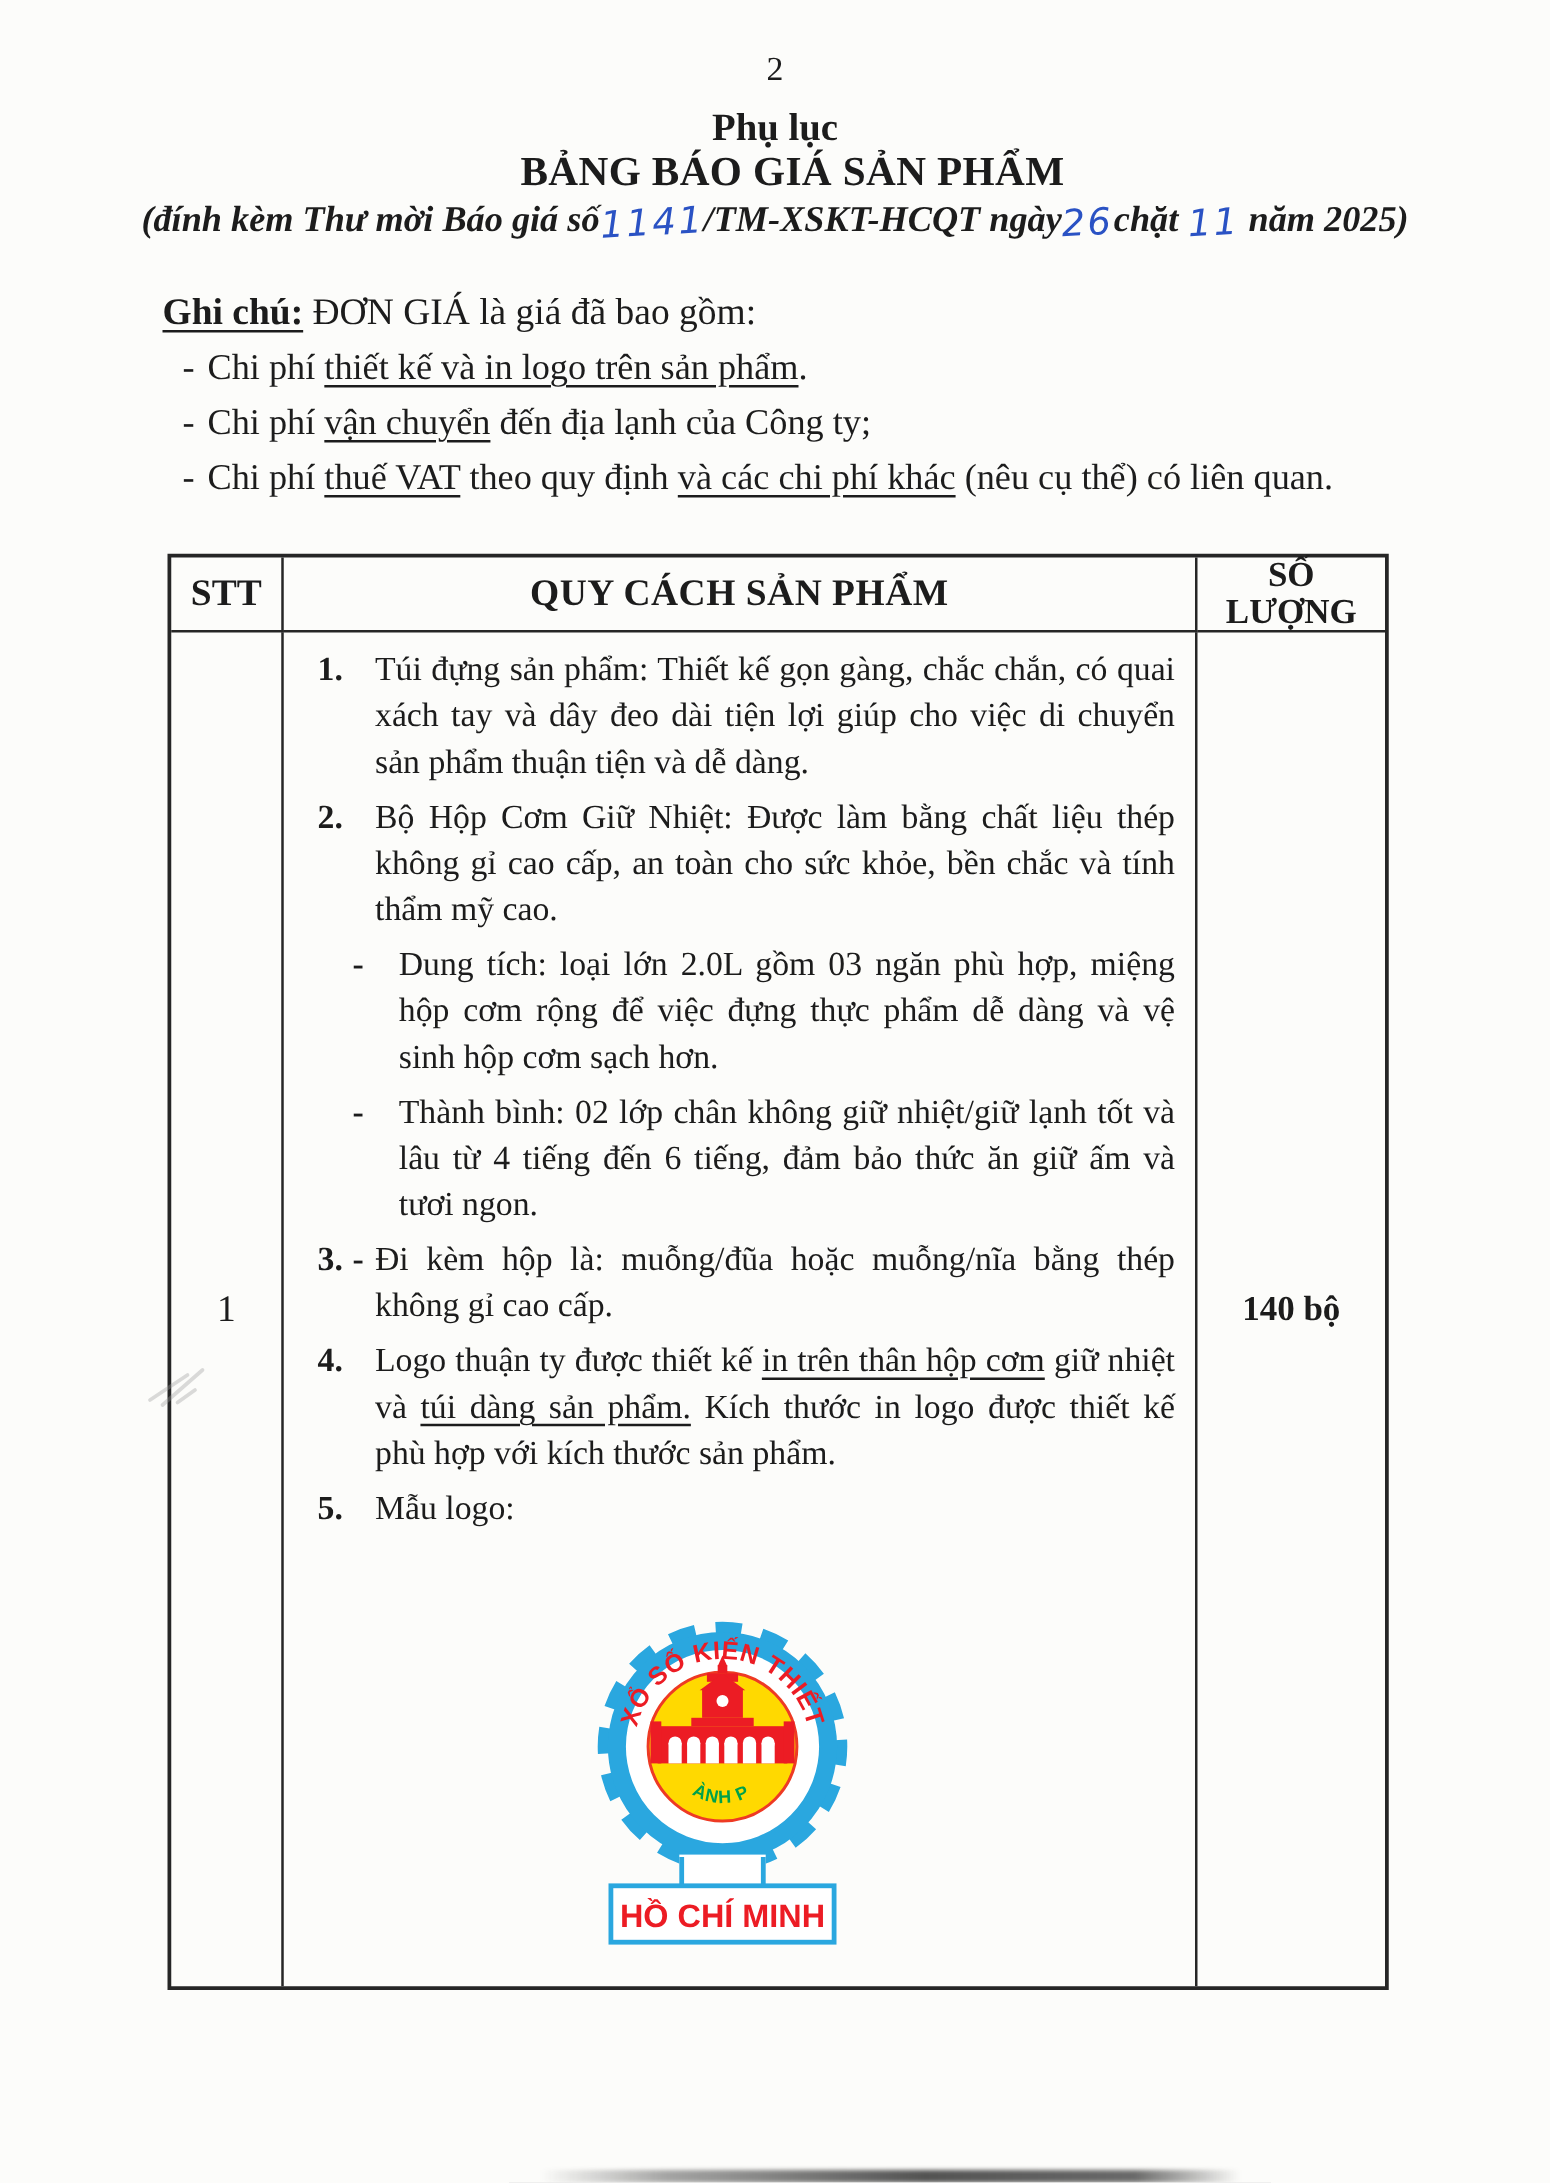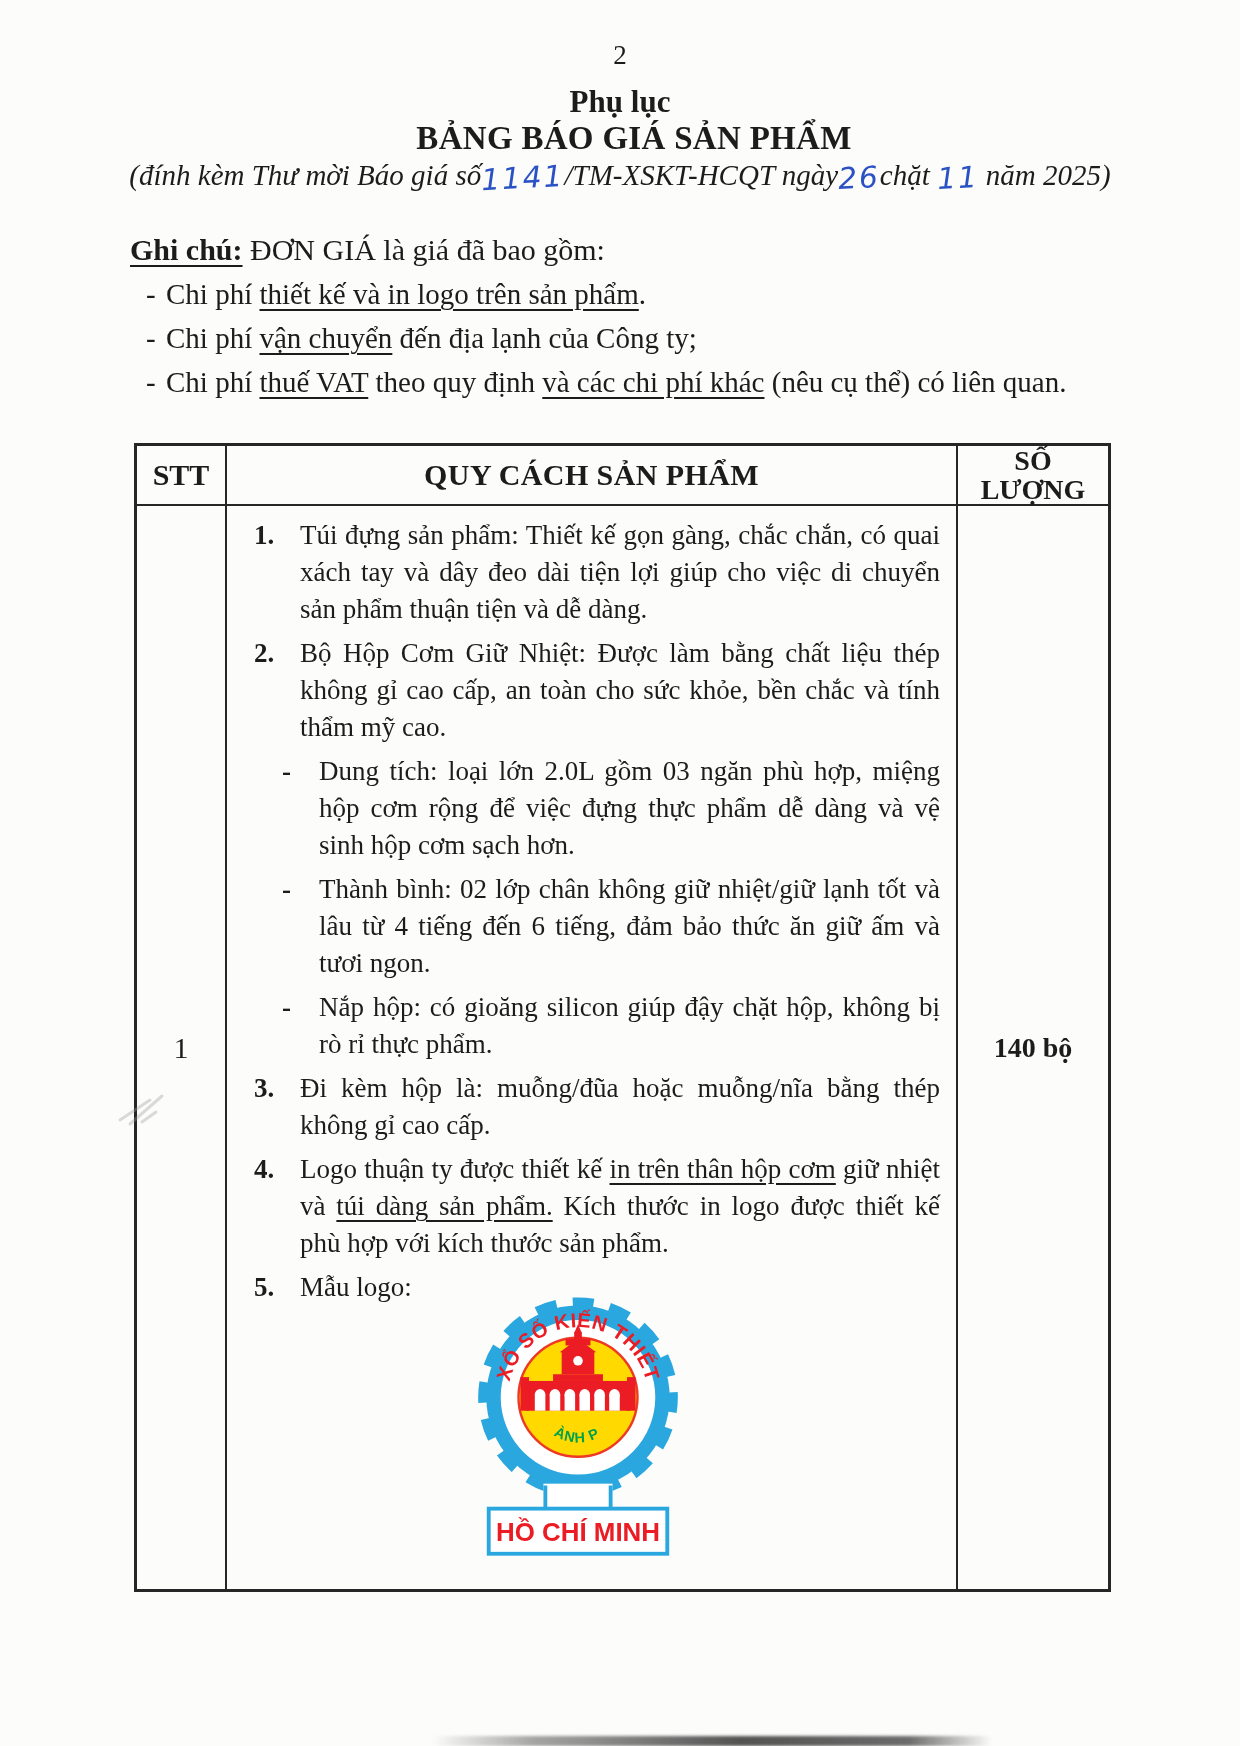--- a/index.html
+++ b/index.html
@@ -22,21 +22,21 @@
   .subtitle{position:absolute;top:158px;left:0;width:100%;text-align:center;font-size:29px;}
   
   .notes{position:absolute;left:130px;top:232px;width:1000px;font-size:29px;line-height:36px;}
   .notes-heading{font-size:30px;}
   .note-item{display:flex;margin-top:8px;}
   .note-dash{width:36px;padding-left:16px;flex:0 0 auto;}
   
   .run-b{font-weight:normal;}
   .run-u{text-decoration:underline;text-decoration-thickness:2px;text-underline-offset:5px;}
   .run-bu{font-weight:bold;text-decoration:underline;text-decoration-thickness:2px;text-underline-offset:5px;}
-  .run-i{font-style:italic;}
+  .run-i{font-style:italic;font-weight:bold;}
   .run-hw{
     color:var(--hw);
     font-family:"DejaVu Sans",sans-serif;
     font-style:italic;
     display:inline-block;
     transform:rotate(-3deg) translateY(3px);
     letter-spacing:2px;
     font-size:1.02em;
   }
   
@@ -121,21 +121,20 @@
         <span><span class="run-b">Dung tích:</span><span> loại lớn </span><span class="run-b">2.0L gồm 03 ngăn</span><span> phù hợp, miệng hộp cơm rộng để việc đựng thực phẩm dễ dàng và vệ sinh hộp cơm sạch hơn.</span></span>
       </div>
 
       <div class="sub-item">
         <span class="sub-dash">-</span>
         <span><span class="run-b">Thành bình</span><span>: </span><span class="run-b">02 lớp chân không</span><span> giữ nhiệt/giữ lạnh tốt và lâu từ 4 tiếng đến 6 tiếng, đảm bảo thức ăn giữ ấm và tươi ngon.</span></span>
       </div>
 
       <div class="sub-item">
         <span class="sub-dash">-</span>
-        <span><span class="run-b">Nắp hộp</span><span>: có gioăng silicon giúp đậy chặt hộp, không bị rò rỉ thực phẩm.</span></span>
       </div>
 
       <div class="spec-item">
         <span class="spec-num">3.</span>
         <span><span class="run-b">Đi kèm hộp là</span><span>: muỗng/đũa hoặc muỗng/nĩa bằng thép không gỉ cao cấp.</span></span>
       </div>
 
       <div class="spec-item">
         <span class="spec-num">4.</span>
         <span><span class="run-b">Logo thuận ty</span><span> được thiết kế </span><span class="run-u">in trên thân hộp cơm</span><span> giữ nhiệt và </span><span class="run-u">túi dàng sản phẩm.</span><span> Kích thước in logo được thiết kế phù hợp với kích thước sản phẩm.</span></span>

